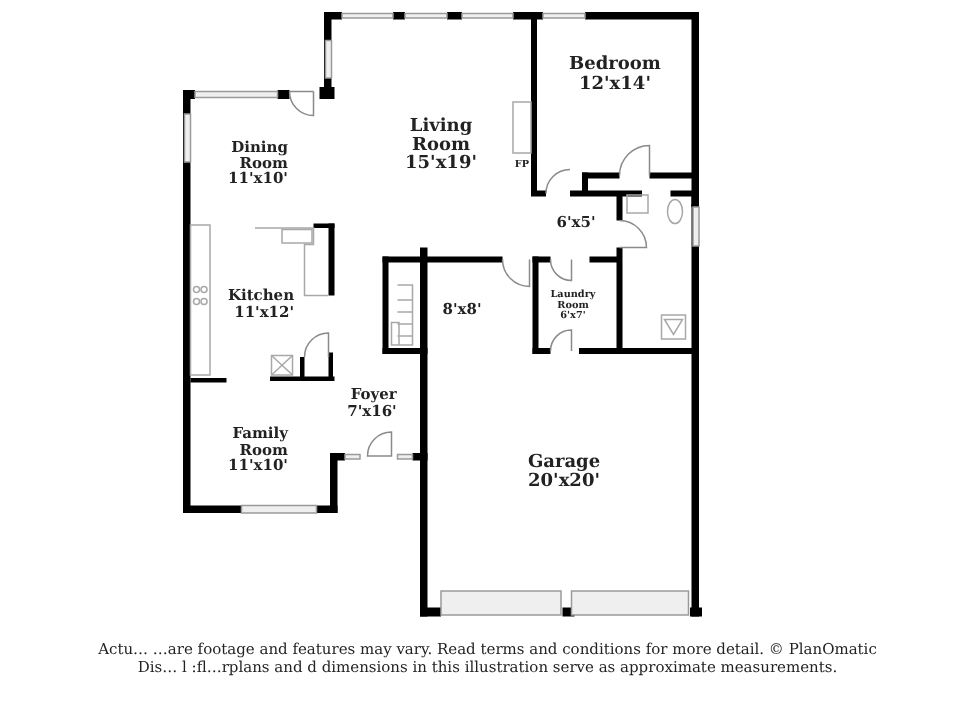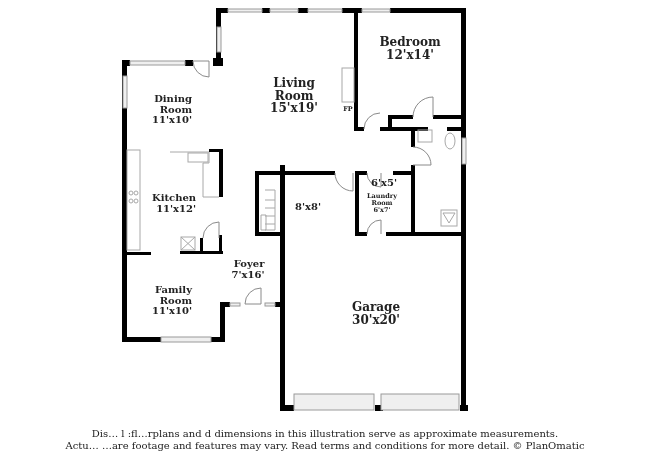--- a/index.html
+++ b/index.html
@@ -163,37 +163,37 @@
   <div>Foyer</div>
   <div>7'x16'</div>
 </div>
 
 <div class="label md" style="left:172px; top:285px;">
   <div>Family</div>
   <div>Room</div>
   <div>11'x10'</div>
 </div>
 
-<div class="label md" style="left:384px; top:144px;margin-top:34px;">
+<div class="label md" style="left:384px; top:144px;">
   <div>6'x5'</div>
 </div>
 
 <div class="label md" style="left:308px; top:202px;">
   <div>8'x8'</div>
 </div>
 
 <div class="label xs" style="left:382px; top:193px;">
   <div>Laundry</div>
   <div>Room</div>
   <div>6'x7'</div>
 </div>
 
 <div class="label lg" style="left:376px; top:301px;">
   <div>Garage</div>
-  <div>30'x20'</div>
+  <div>20'x20'</div>
 </div>
 
 <div class="label xs" style="left:348px; top:82px;margin-top:24px;">FP</div>
 
 <div class="disclaimer">
+  <div>Actu… …are footage and features may vary. Read terms and conditions for more detail. © PlanOmatic</div>
   <div>Dis…  l :fl…rplans and d dimensions in this illustration serve as approximate measurements.</div>
-  <div>Actu… …are footage and features may vary. Read terms and conditions for more detail. © PlanOmatic</div>
 </div>
 
 </body></html>

